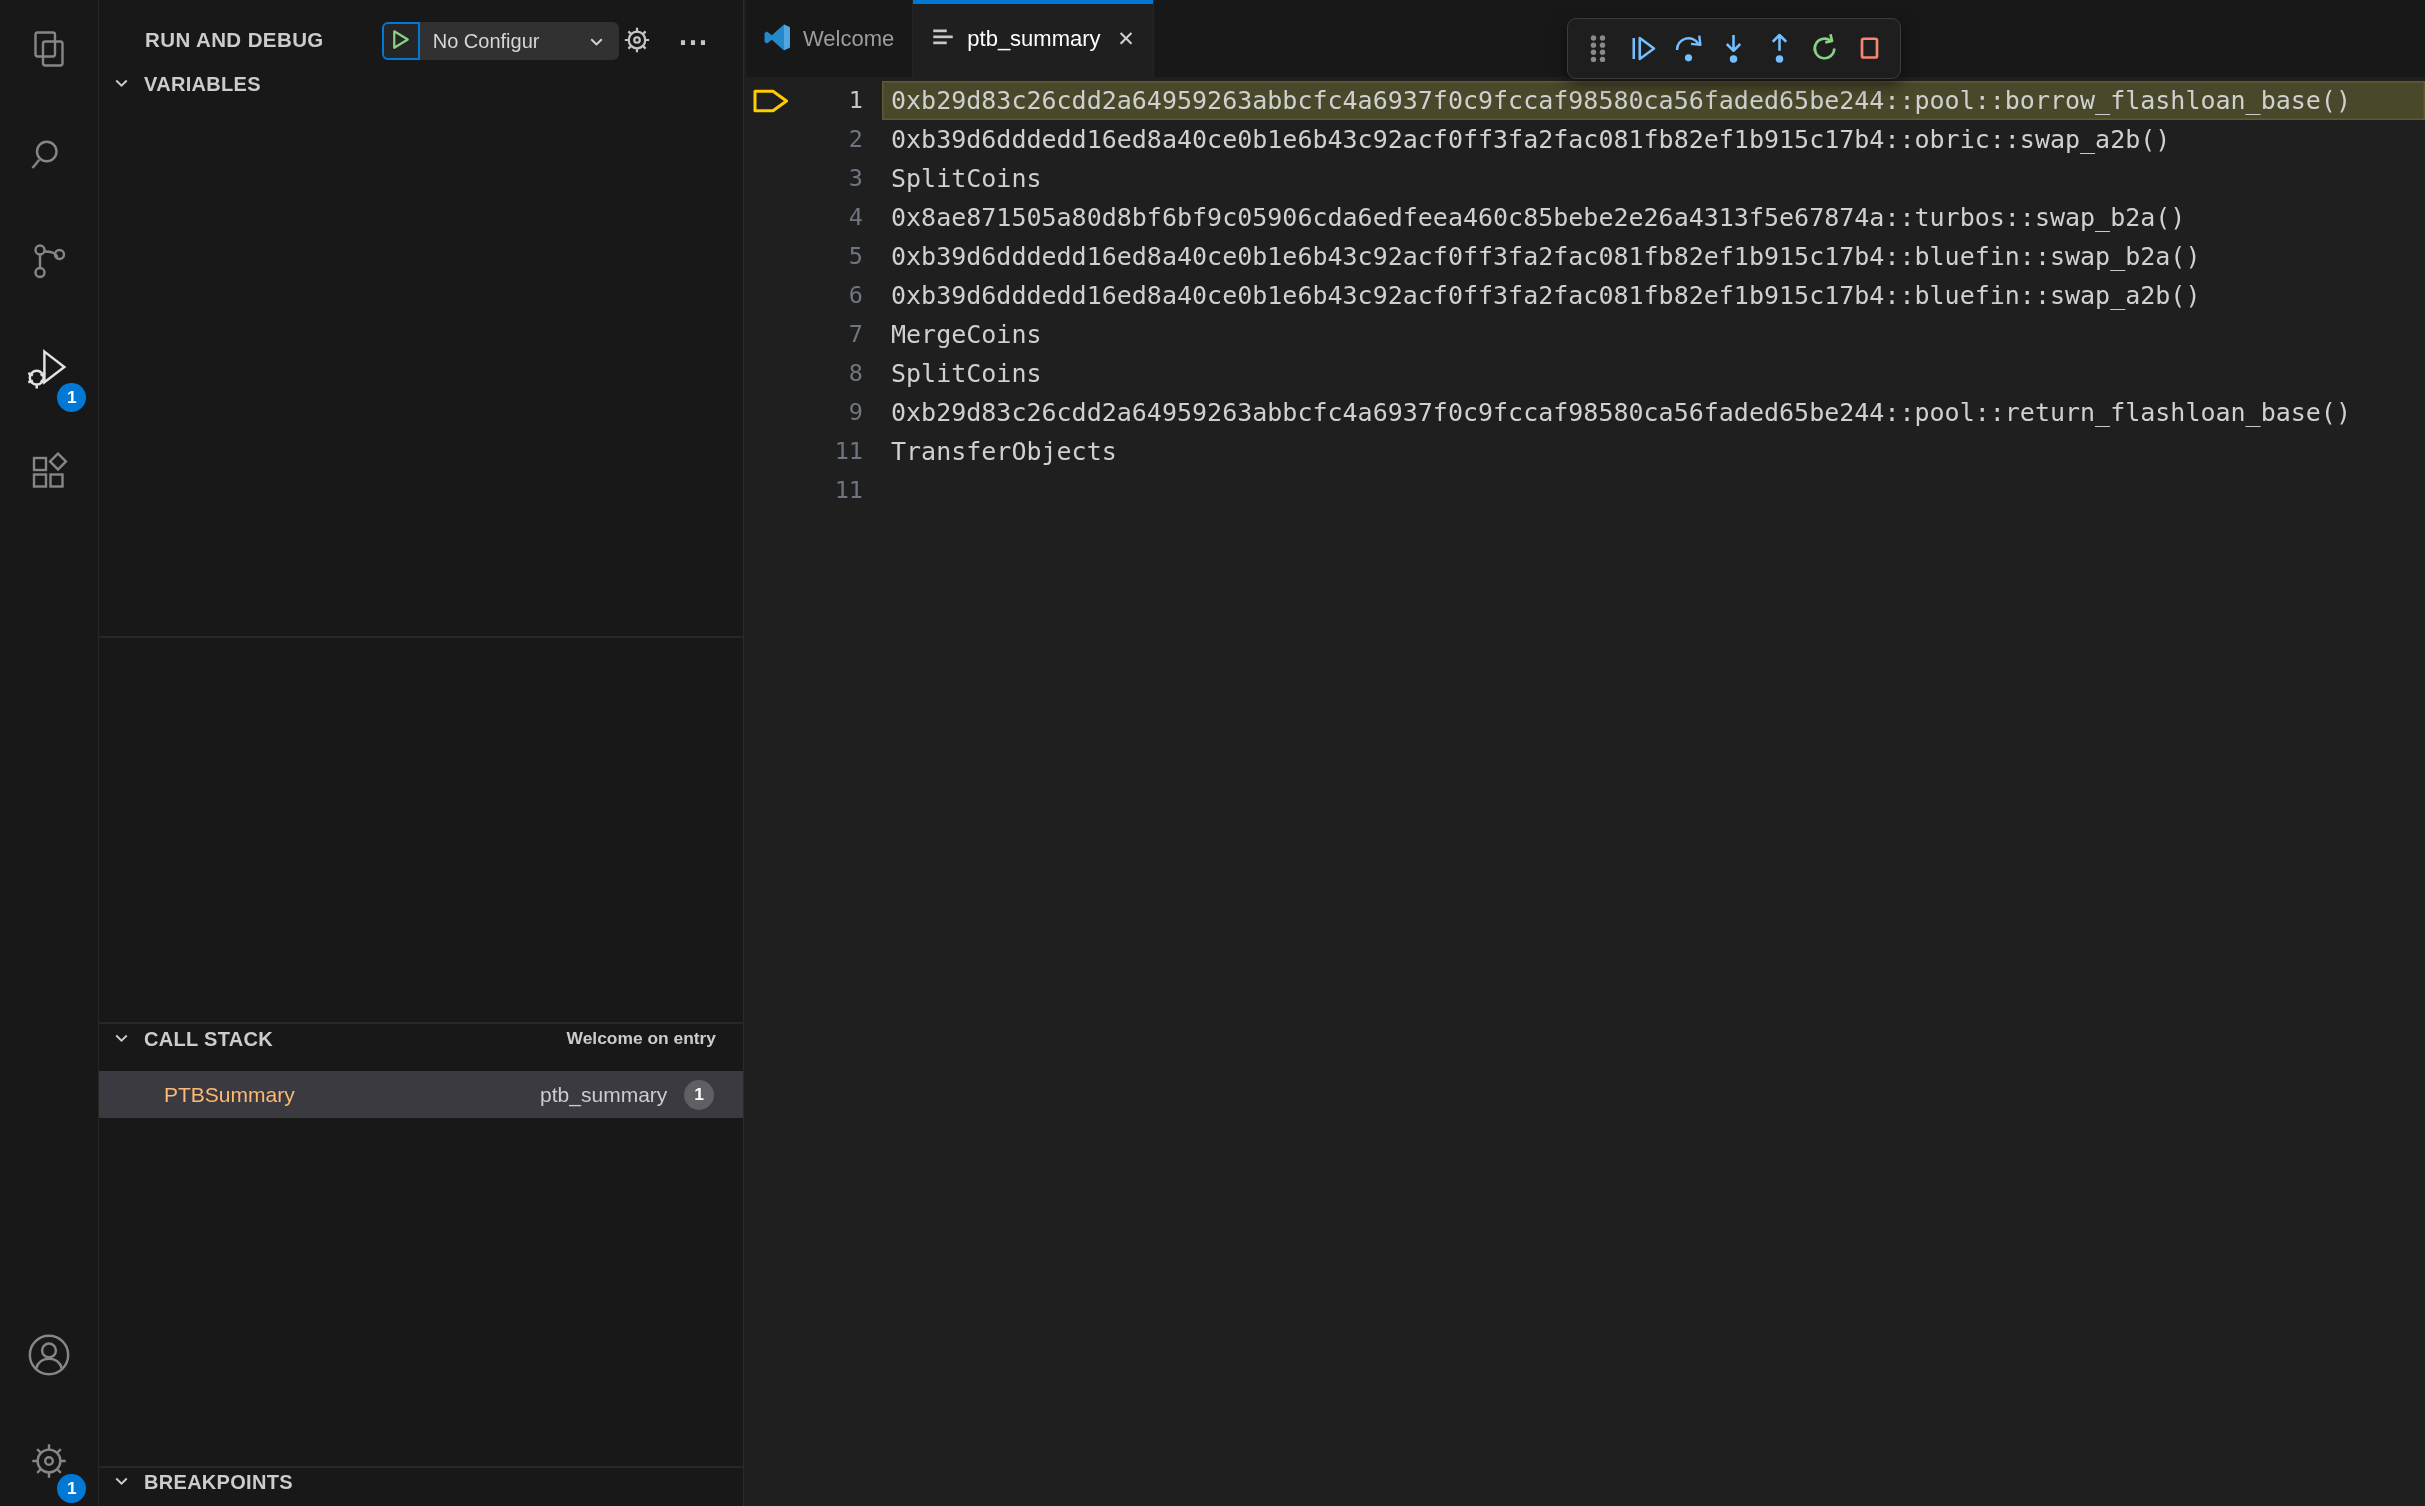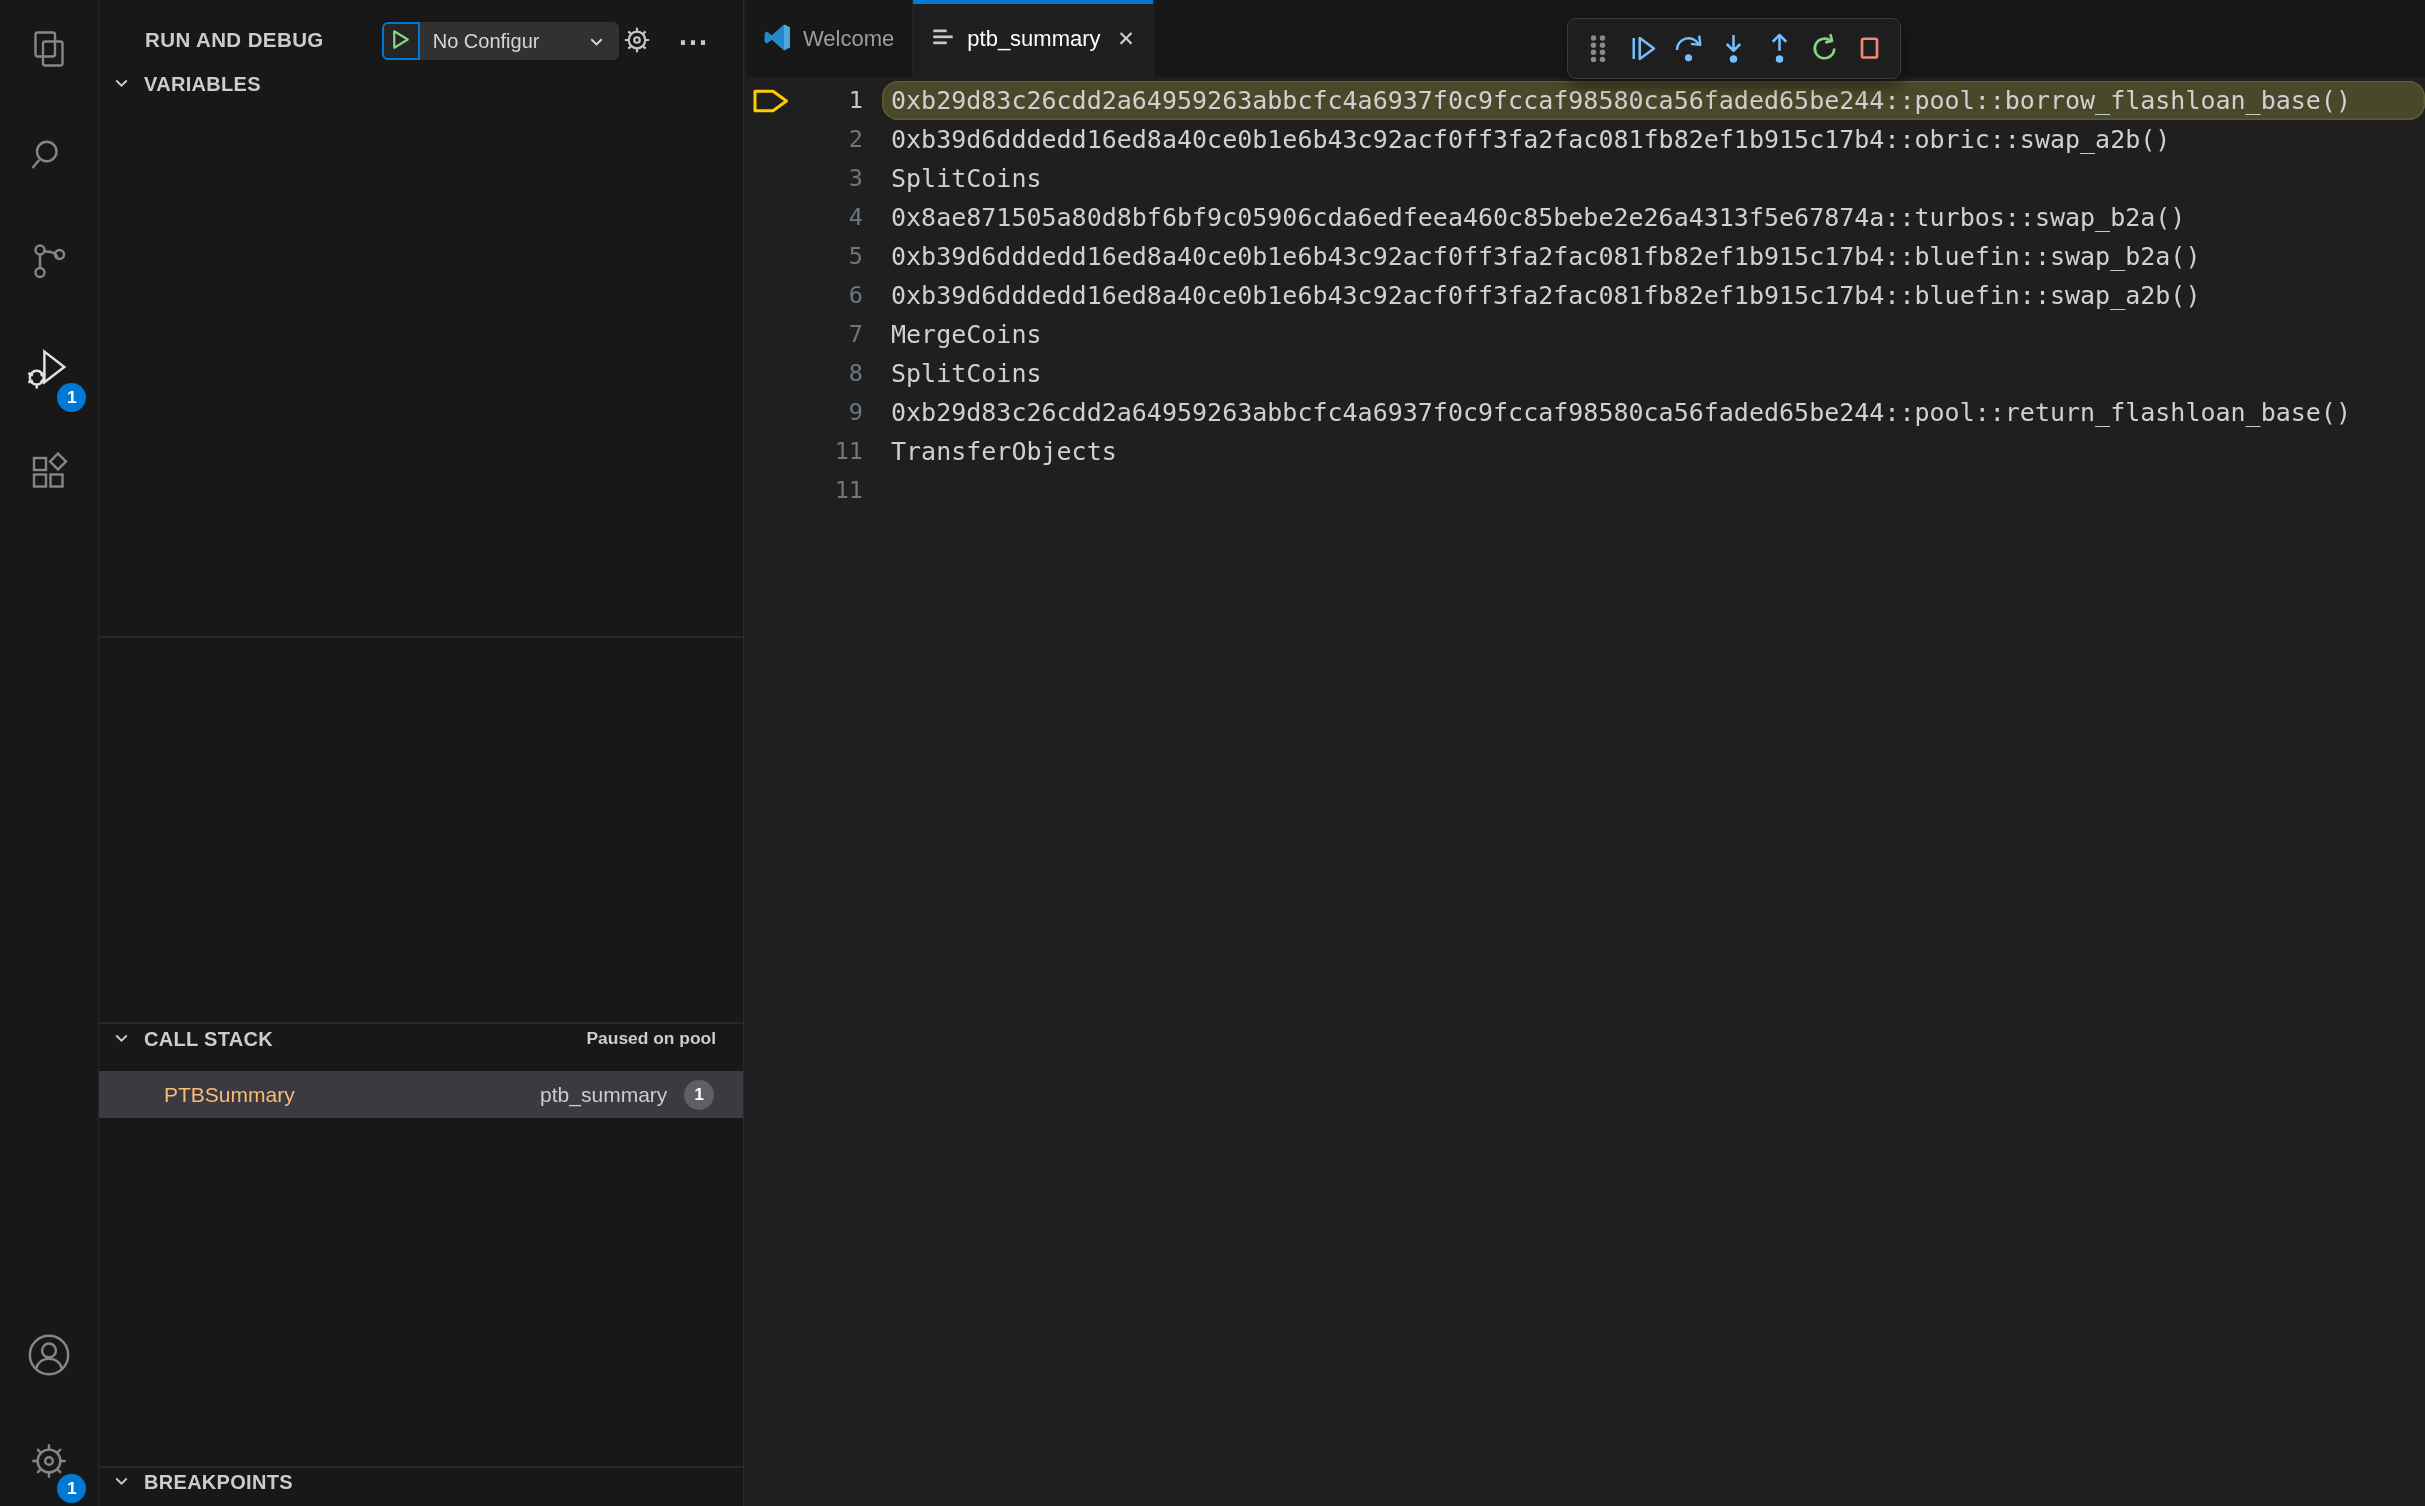--- a/index.html
+++ b/index.html
@@ -72,21 +72,21 @@
 
   .code-area { position:absolute; top:77px; left:0; right:0; bottom:0; padding-top:3.8px;
                font-family:"DejaVu Sans Mono", monospace; }
   .code-row { display:flex; height:39px; align-items:center; }
   .gutter { width:136px; display:flex; align-items:center; position:relative;
             flex:none; height:39px; }
   .marker { position:absolute; left:6px; top:3.8px; }
   .ln { position:absolute; right:19px; font-size:23.5px; color:#6e7681; }
   .code-row.current .ln { color:#c6c6c6; }
   .code-text { flex:1; height:39px; line-height:39px; padding-left:9px; font-size:25px;
-               color:#d0d0d0; white-space:pre;border-radius:16px; }
+               color:#d0d0d0; white-space:pre; }
   .code-row.current .code-text { background:#4a482a; box-shadow:inset 0 0 0 1.5px #5d5b33; }
 
   .chev svg { display:block; }
 </style>
 </head>
 <body>
 
 <nav class="activity-bar">
   <div class="ab-item" style="top:5.3px">
     <span>
@@ -204,21 +204,21 @@
   <div class="divider" style="top:636px"></div>
 
   <div class="divider" style="top:1022px"></div>
   <div class="sb-section-header" style="top:1028px">
     <span class="chev">
       <svg width="21" height="21" viewBox="0 0 28 28" fill="none" stroke="#cccccc" stroke-width="2.5">
           <path d="M7 10 l7 7 7-7"></path>
         </svg>
     </span>
     <span class="sb-section-label">CALL STACK</span>
-    <span class="cs-status">Paused on pool</span>
+    <span class="cs-status">Welcome on entry</span>
   </div>
   <div class="stack-row">
     <span class="frame-name">PTBSummary</span>
     <span class="frame-src">ptb_summary</span>
     <span class="frame-badge">1</span>
   </div>
 
   <div class="divider" style="top:1466px"></div>
   <div class="sb-section-header" style="top:1471px">
     <span class="chev">

